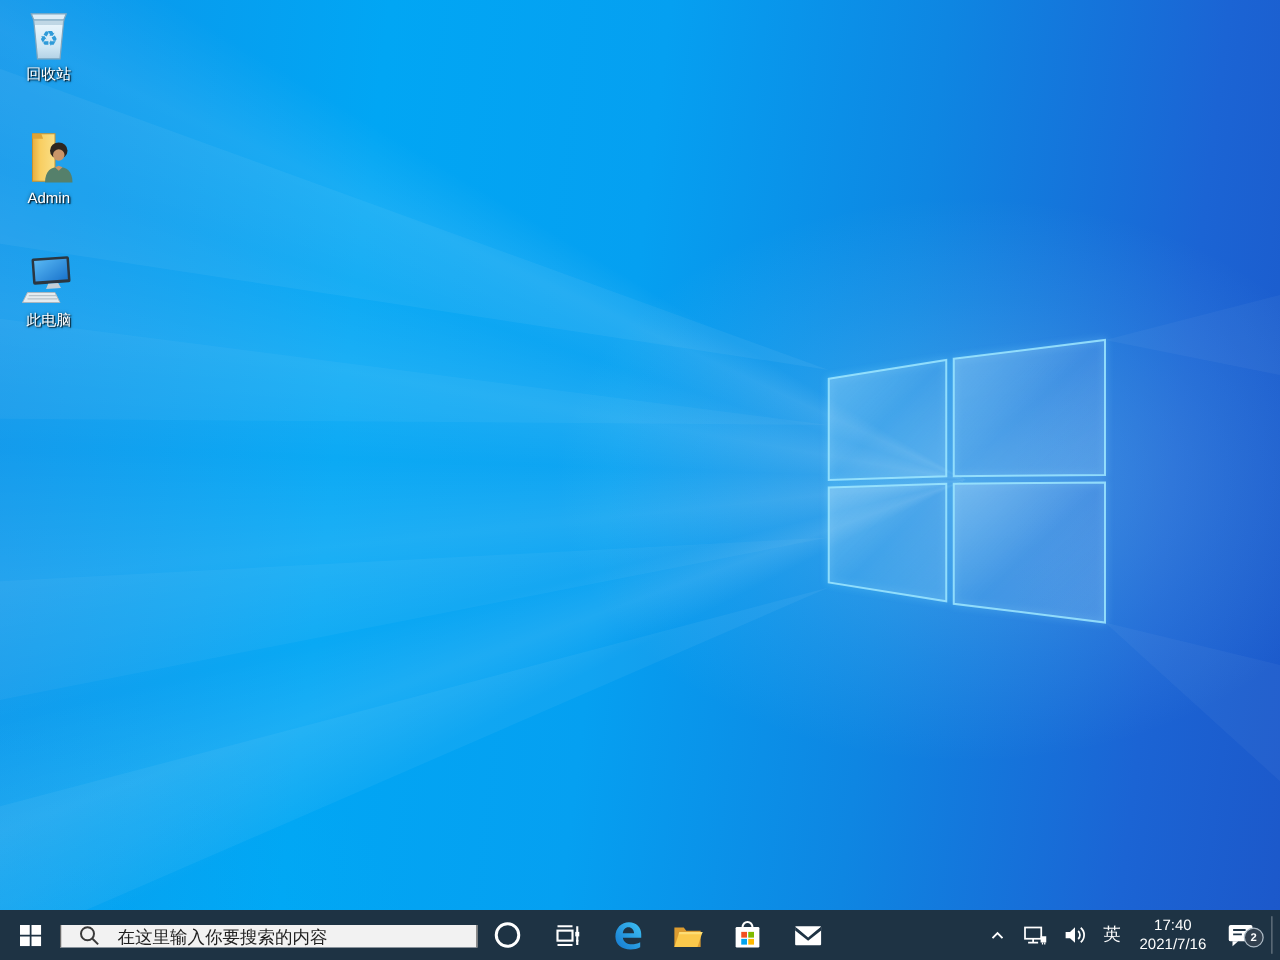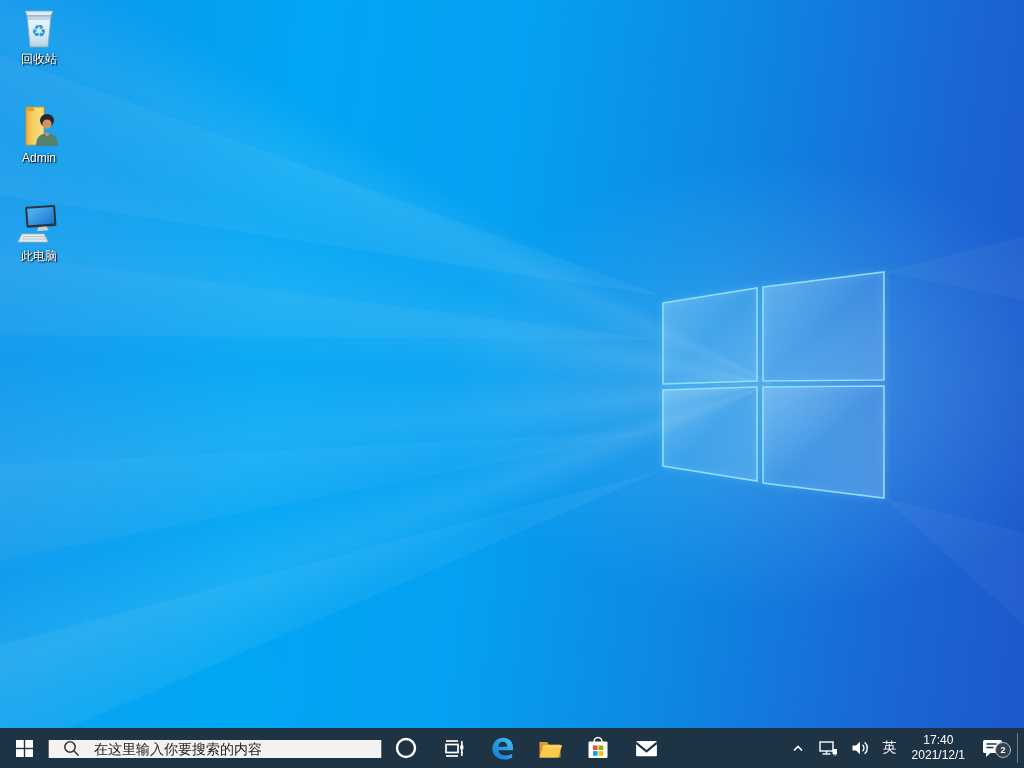--- a/index.html
+++ b/index.html
@@ -273,21 +273,21 @@
           <polygon points="2.5,7.5 6,7.5 10,3.8 10,16.2 6,12.5 2.5,12.5" fill="#fff"></polygon>
           <path d="M12.5,6.8 a4.2,4.2 0 0 1 0,6.4" fill="none" stroke="#fff" stroke-width="1.4"></path>
           <path d="M14.6,4.2 a7.6,7.6 0 0 1 0,11.6" fill="none" stroke="#fff" stroke-width="1.4"></path>
         </svg>
       </div>
 
       <div class="tray-btn lang-indicator">英</div>
 
       <div class="tray-btn clock">
         <div>17:40</div>
-        <div>2021/12/1</div>
+        <div>2021/7/16</div>
       </div>
 
       <div class="tray-btn action-center">
         <svg width="24" height="24" viewBox="0 0 24 24">
           <rect x="2" y="4" width="19" height="13" rx="1.5" fill="#fff"></rect>
           <polygon points="5,17 5,21 9.5,17" fill="#fff"></polygon>
           <line x1="5.5" y1="8" x2="15.5" y2="8" stroke="#1e3344" stroke-width="1.5"></line>
           <line x1="5.5" y1="11.5" x2="12.5" y2="11.5" stroke="#1e3344" stroke-width="1.5"></line>
         </svg>
         <div class="badge">2</div>

